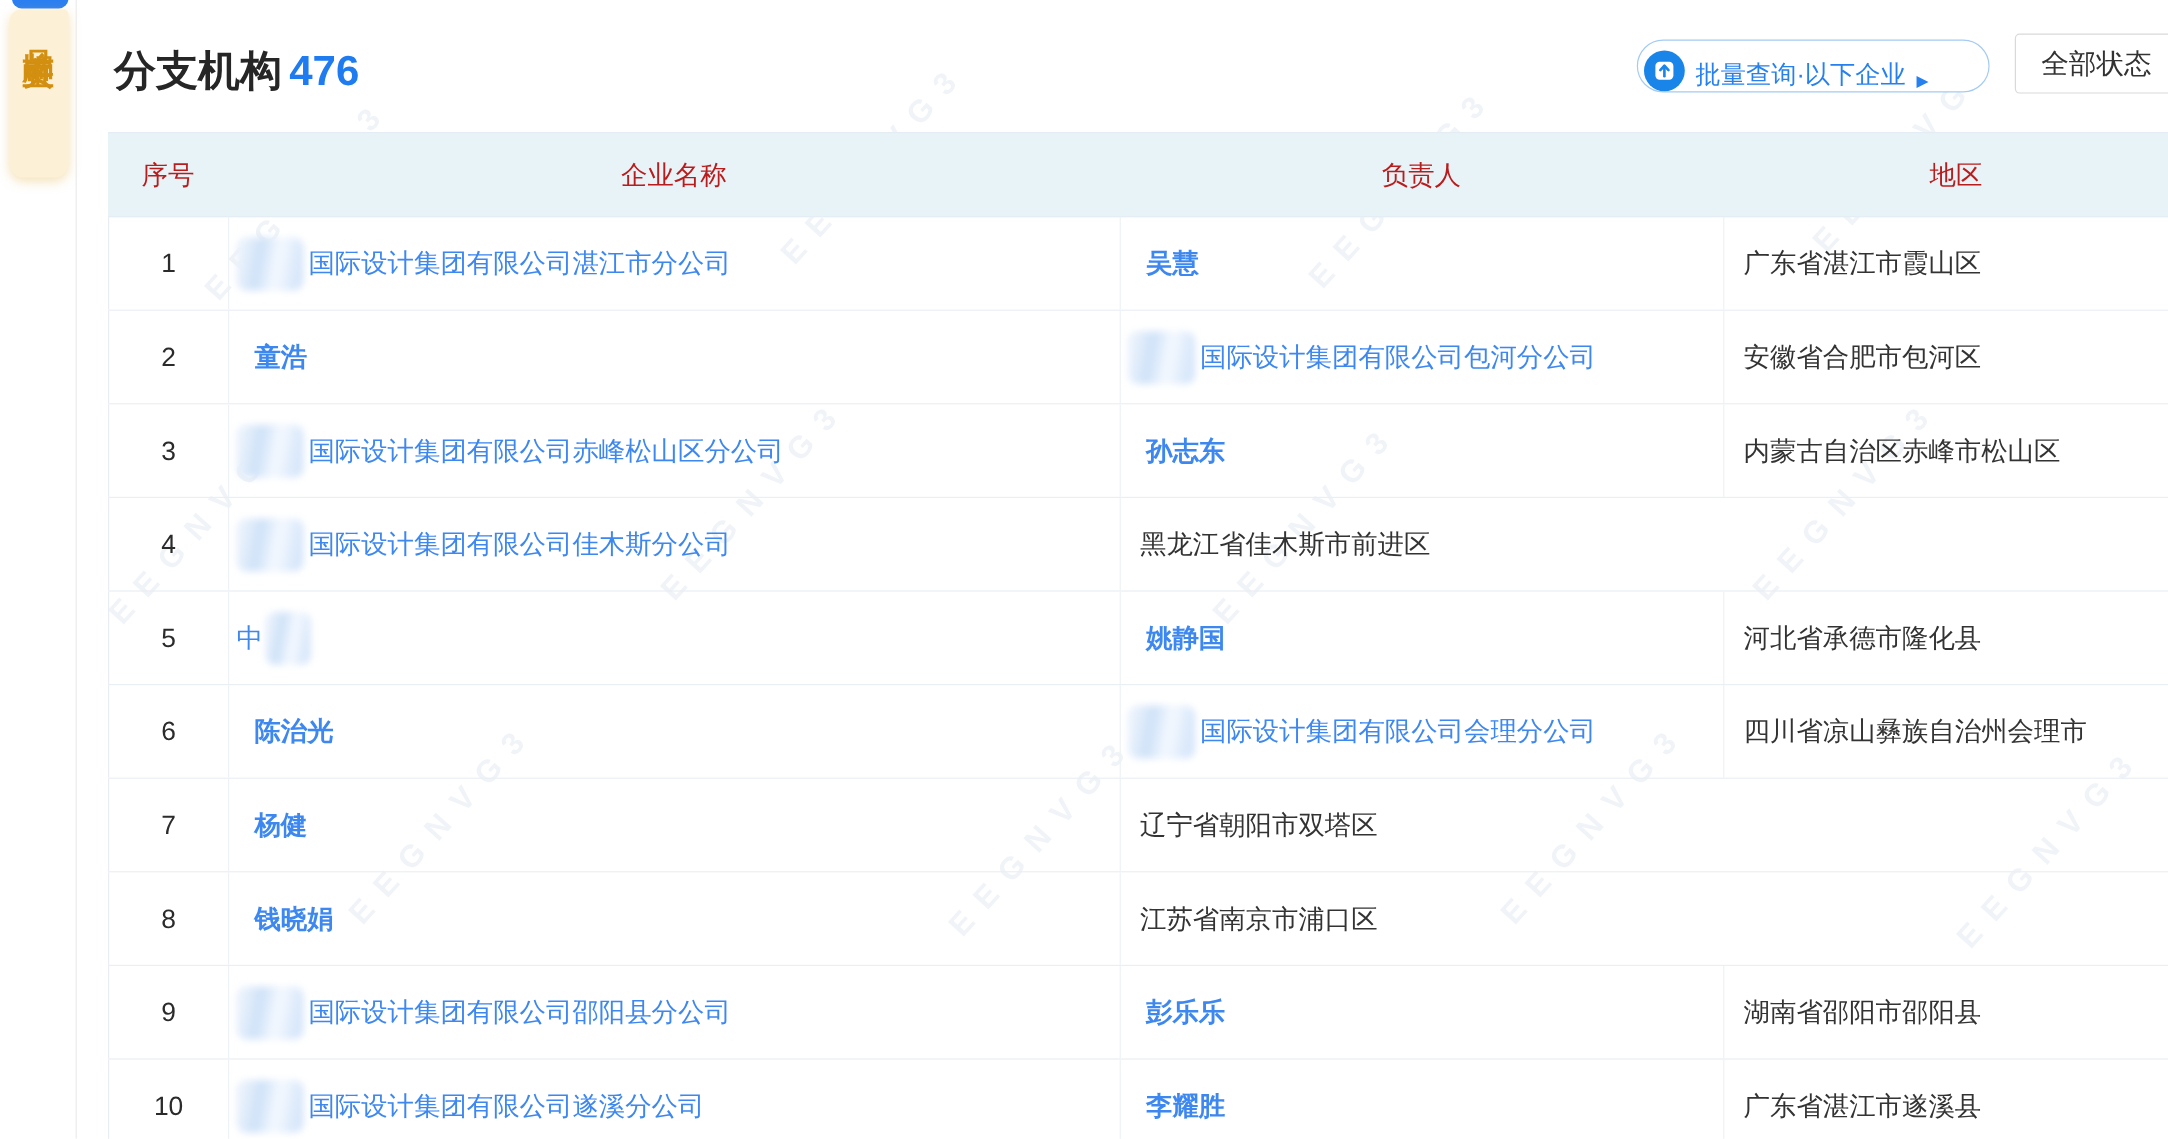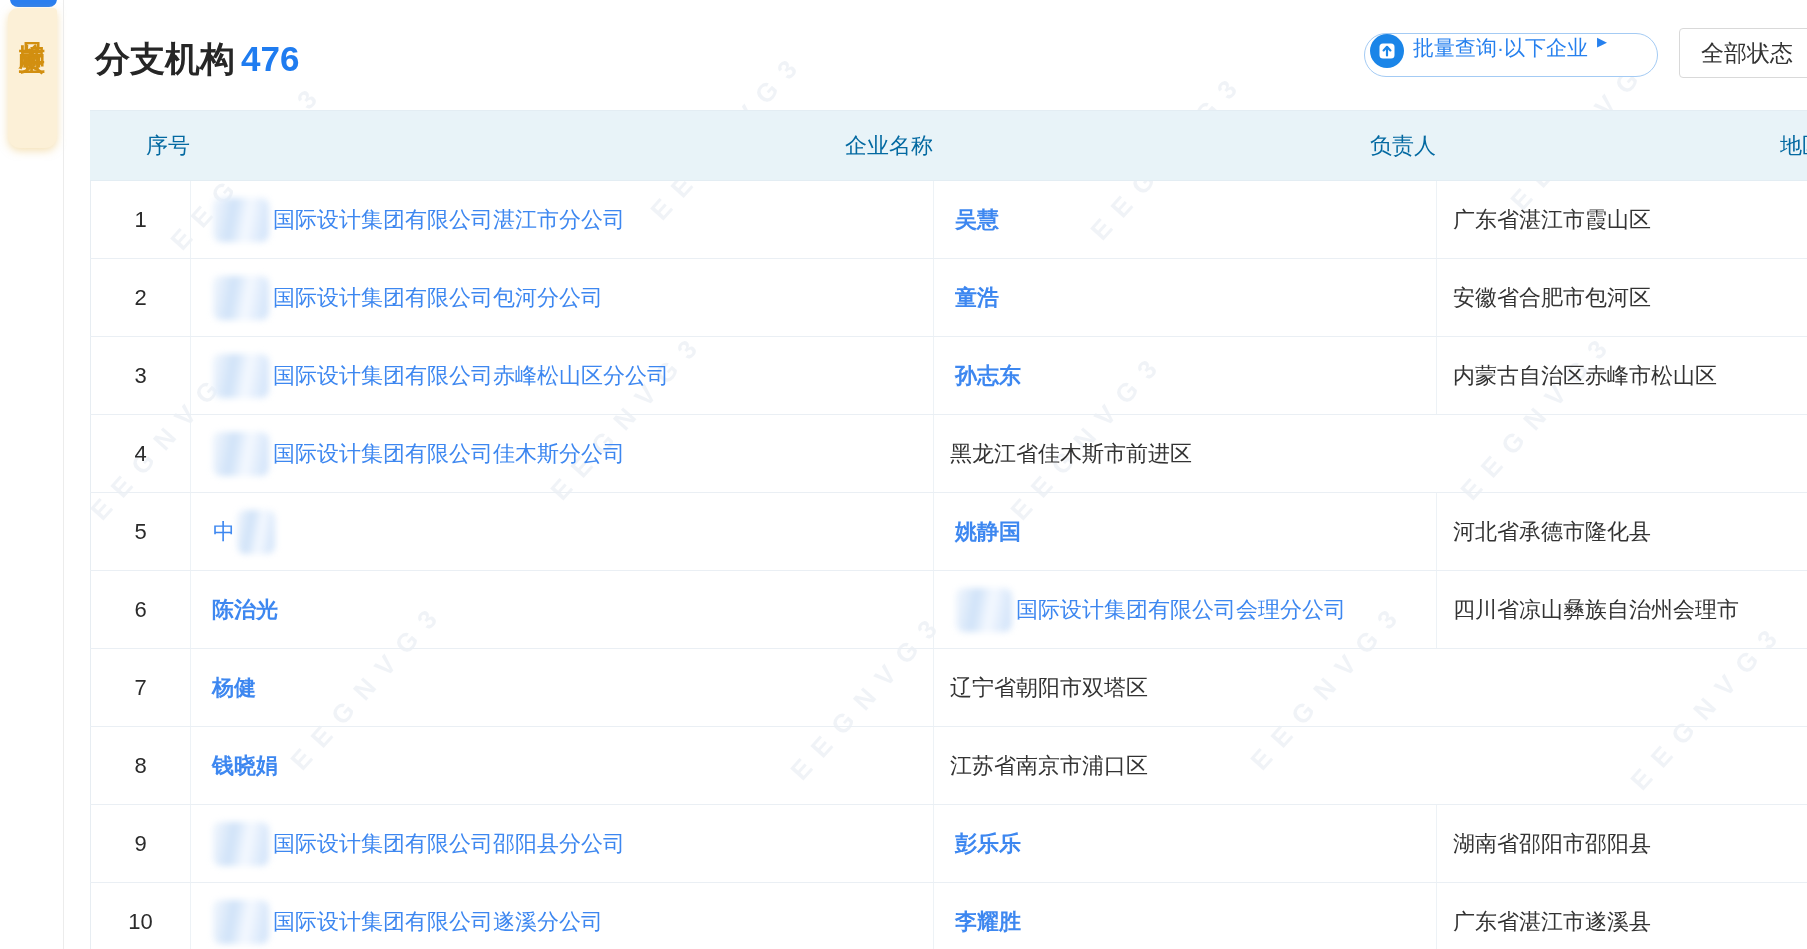--- a/index.html
+++ b/index.html
@@ -40,21 +40,21 @@
     font-size:26px;font-weight:700;color:#d28f10;letter-spacing:3px;line-height:1;
   }
 
   
   .page-title{position:absolute;left:95px;top:36px;font-size:35px;font-weight:700;color:#262626;}
   .page-title .count{color:#1f7cf0;margin-left:6px;}
 
   .batch-btn{
     position:absolute;left:1364px;top:33px;width:294px;height:44px;box-sizing:border-box;
     border:1px solid #a4cbf4;border-radius:23px;background:#fff;
-    display:flex;align-items:flex-start;cursor:pointer;
+    display:flex;align-items:flex-end;cursor:pointer;
   }
   .icon-circle{
     width:34px;height:34px;border-radius:50%;background:#1a85e8;margin-left:5px;
     display:flex;align-items:center;justify-content:center;flex-shrink:0;
   }
   .batch-btn .lbl{color:#2680ee;font-size:21px;margin-left:9px;white-space:nowrap;}
   .batch-btn .caret{color:#2680ee;font-size:13px;margin-left:9px;}
 
   .status-select{
     position:absolute;left:1679px;top:28px;width:172px;height:50px;box-sizing:border-box;
@@ -62,29 +62,29 @@
     display:flex;align-items:center;padding-left:21px;font-size:23px;color:#333;cursor:pointer;
   }
 
   
   .table{position:absolute;left:90px;top:110px;width:1734px;}
   .thead{
     display:grid;grid-template-columns:100px 743px 503px 388px;height:71px;
     background:#e8f3f8;border-top:1px solid #e3edf3;border-bottom:1px solid #e3edf3;
     align-items:center;box-sizing:border-box;
   }
-  .thead .hcell{font-size:22px;color:#0369a1;text-align:right;}
+  .thead .hcell{font-size:22px;color:#b91c1c;text-align:center;}
   .trow{
     display:grid;grid-template-columns:100px 743px 503px 388px;height:78px;
     border-bottom:1px solid #eaeff4;align-items:center;background:transparent;box-sizing:border-box;
   }
   .cell{height:100%;display:flex;align-items:center;box-sizing:border-box;border-left:1px solid #edf2f6;}
   .cell:first-child{border-left:1px solid #e7edf2;}
   .c-idx{justify-content:center;font-size:22px;color:#2b2b2b;}
-  .c-name{padding-left:22px;}
+  .c-name{padding-left:6px;}
   .name-prefix{color:#3d87f0;font-size:22px;margin-right:2px;}
   .blur-patch{
     width:56px;height:44px;border-radius:8px;flex-shrink:0;margin-right:4px;
     background:linear-gradient(100deg,#eaf2fc 10%,#cfe2f8 35%,#f5f9ff 60%,#d6e6fa 90%);
     filter:blur(3px);
   }
   .blur-patch.narrow{width:38px;}
   .name-link,.person-link{color:#3d87f0;font-size:22px;text-decoration:none;cursor:pointer;white-space:nowrap;}
   .c-person{padding-left:21px;font-weight:bold;}
   .c-region{padding-left:16px;font-size:22px;color:#333;}
@@ -145,26 +145,26 @@
           <span class="blur-patch"></span>
           <a class="name-link">国际设计集团有限公司湛江市分公司</a>
         </div>
         <div class="cell c-person">
           <a class="person-link">吴慧</a>
         </div>
         <div class="cell c-region">广东省湛江市霞山区</div>
       </div>
       <div class="trow">
         <div class="cell c-idx">2</div>
+        <div class="cell c-person">
+          <a class="person-link">童浩</a>
+        </div>
         <div class="cell c-name">
           <span class="blur-patch"></span>
           <a class="name-link">国际设计集团有限公司包河分公司</a>
-        </div>
-        <div class="cell c-person">
-          <a class="person-link">童浩</a>
         </div>
         <div class="cell c-region">安徽省合肥市包河区</div>
       </div>
       <div class="trow">
         <div class="cell c-idx">3</div>
         <div class="cell c-name">
           <span class="blur-patch"></span>
           <a class="name-link">国际设计集团有限公司赤峰松山区分公司</a>
         </div>
         <div class="cell c-person">

